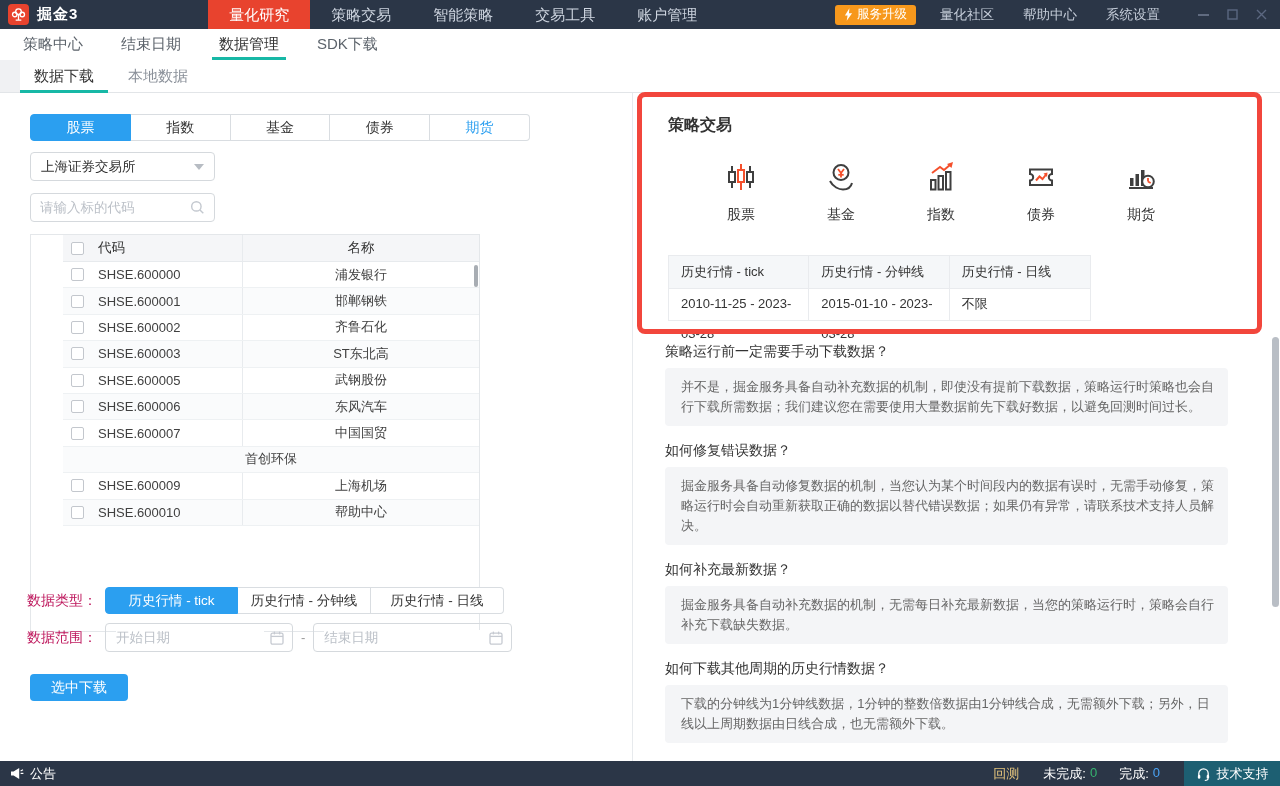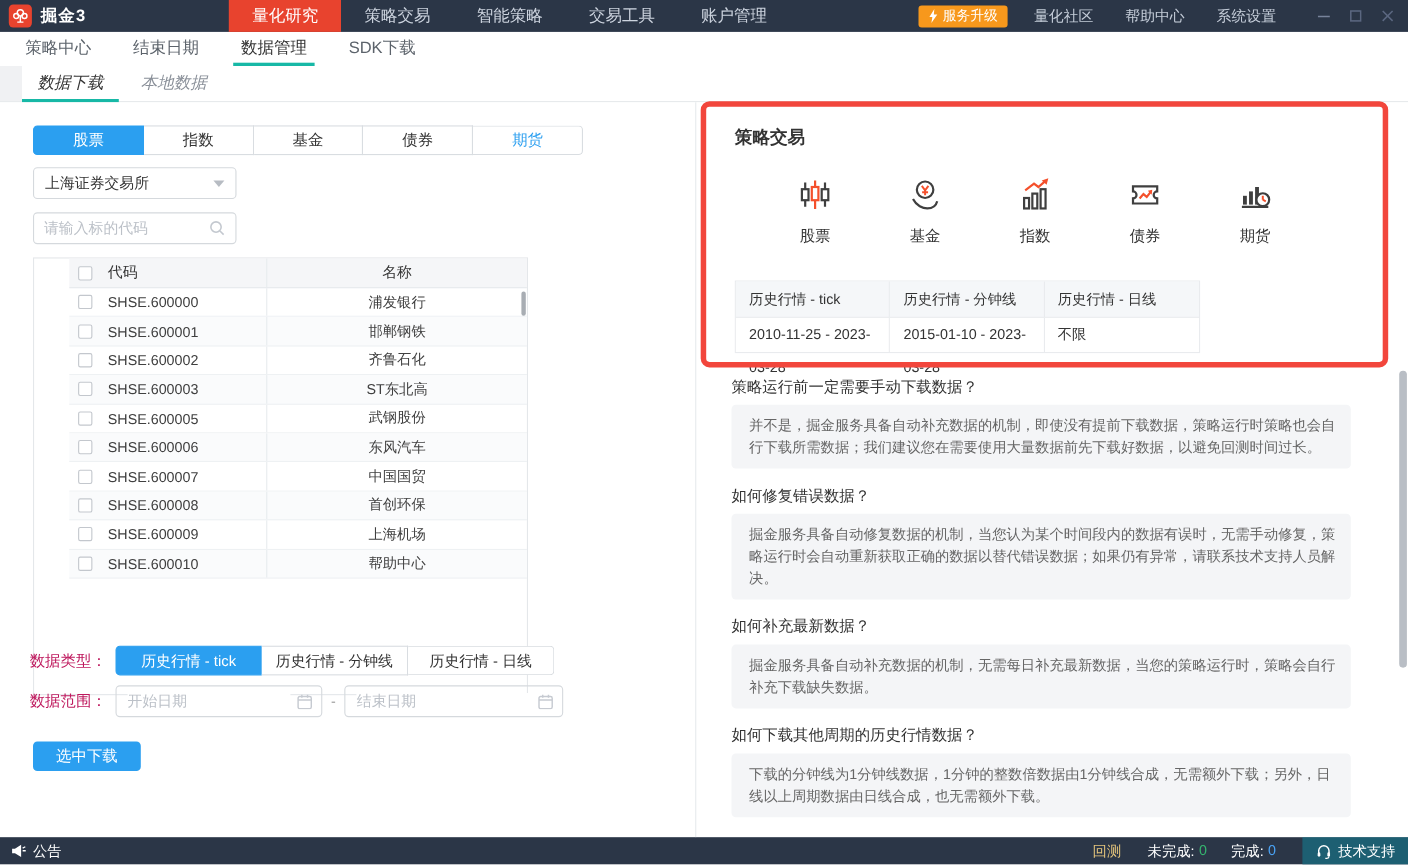--- a/index.html
+++ b/index.html
@@ -24,21 +24,21 @@
   
   .subnav { height:31px; background:#fff; display:flex; align-items:center; padding-left:16px; }
   .subnav-item { position:relative; height:31px; line-height:30px; padding:0 7px; margin-right:24px;
     font-size:15px; color:#5c636b; }
   .subnav-item.active { color:#333;font-family:Liberation Serif, serif; }
   .subnav-item.active::after { content:""; position:absolute; left:0; right:0; bottom:0; height:3px; background:#17b8a6; }
 
   
   .tabrow { height:33px; background:#fff; border-bottom:1px solid #e2e5e8; display:flex; position:relative; }
   .tab-strip-gray { width:20px; height:100%; background:#f0f1f3; }
-  .page-tab { position:relative; padding:0 14px; line-height:32px; font-size:15px; color:#8a9099; margin-right:6px;font-style:italic; }
+  .page-tab { position:relative; padding:0 14px; line-height:32px; font-size:15px; color:#8a9099; margin-right:6px; }
   .page-tab.active { color:#333; }
   .page-tab.active::after { content:""; position:absolute; left:0; right:0; bottom:-1px; height:3px; background:#17b8a6; }
 
   
   .main { position:relative; height:668px; background:#fff; }
   .v-divider { position:absolute; left:632px; top:0; width:1px; height:100%; background:#e7eaed; }
 
   
   .left-panel { position:absolute; left:0; top:0; width:632px; height:100%; }
   .cat-tabs { position:absolute; left:30px; top:21px; width:500px; height:27px; display:flex; }
@@ -276,24 +276,20 @@
               <span class="col2">东风汽车</span>
             </div>
             <div class="trow">
               <span class="col1">
                 <span class="checkbox"></span>
                 <span class="code">SHSE.600007</span>
               </span>
               <span class="col2">中国国贸</span>
             </div>
             <div class="trow">
-              <span class="col1">
-                <span class="checkbox"></span>
-                <span class="code">SHSE.600008</span>
-              </span>
               <span class="col2">首创环保</span>
             </div>
             <div class="trow">
               <span class="col1">
                 <span class="checkbox"></span>
                 <span class="code">SHSE.600009</span>
               </span>
               <span class="col2">上海机场</span>
             </div>
             <div class="trow">

